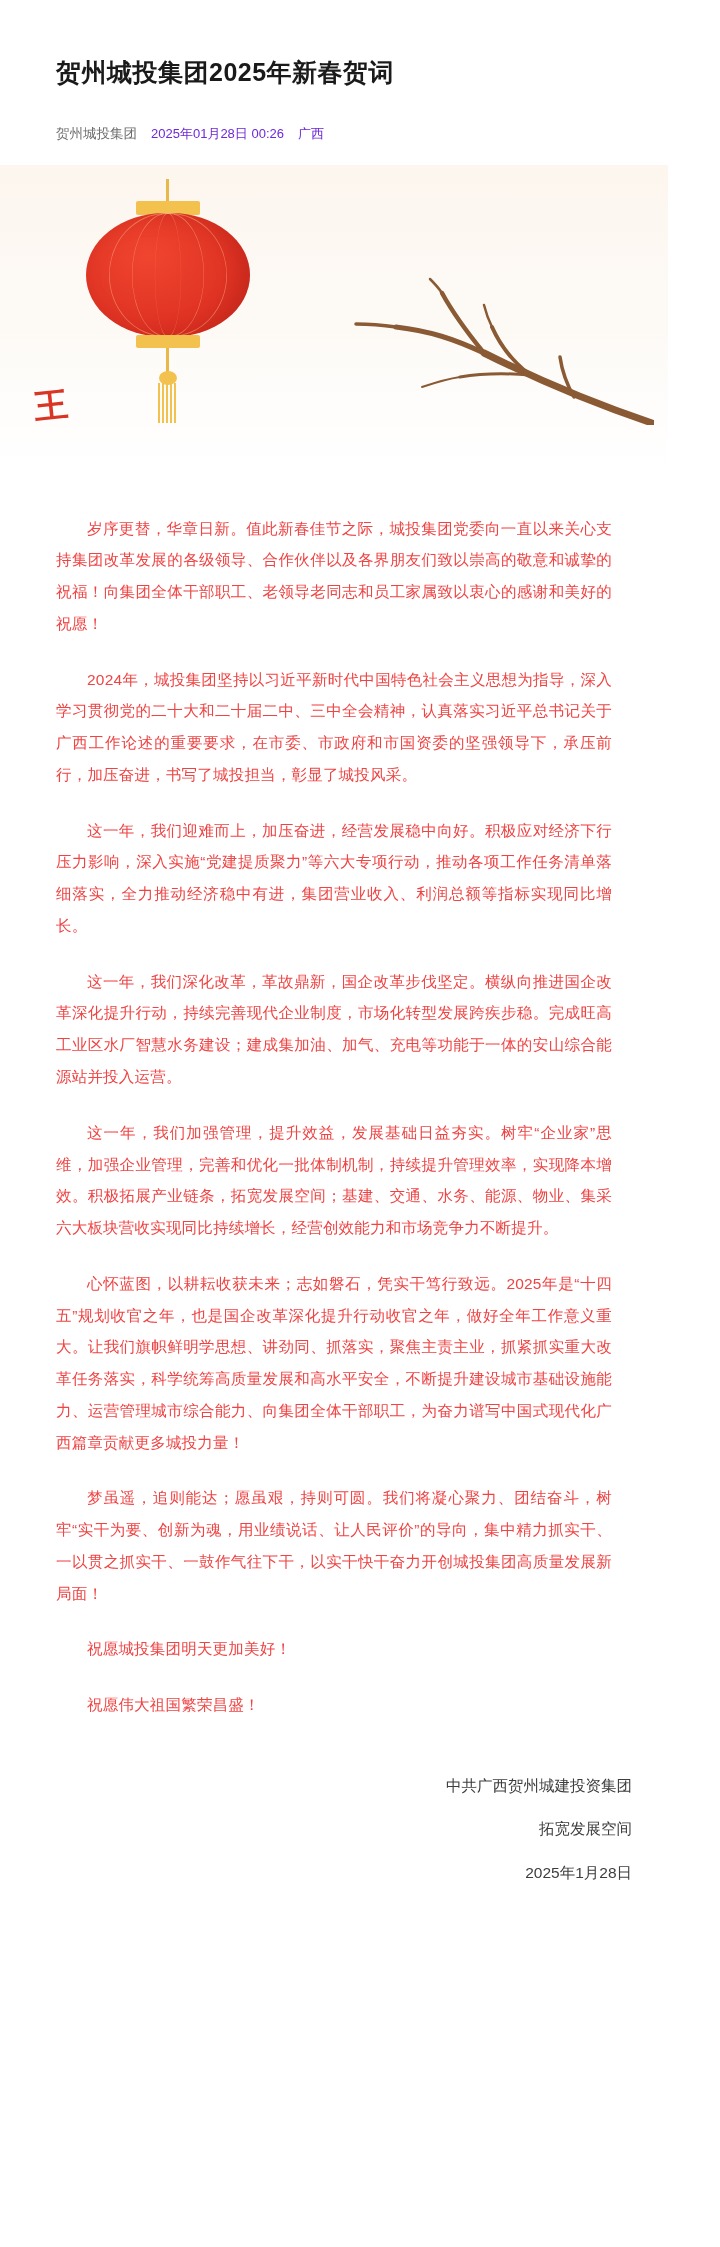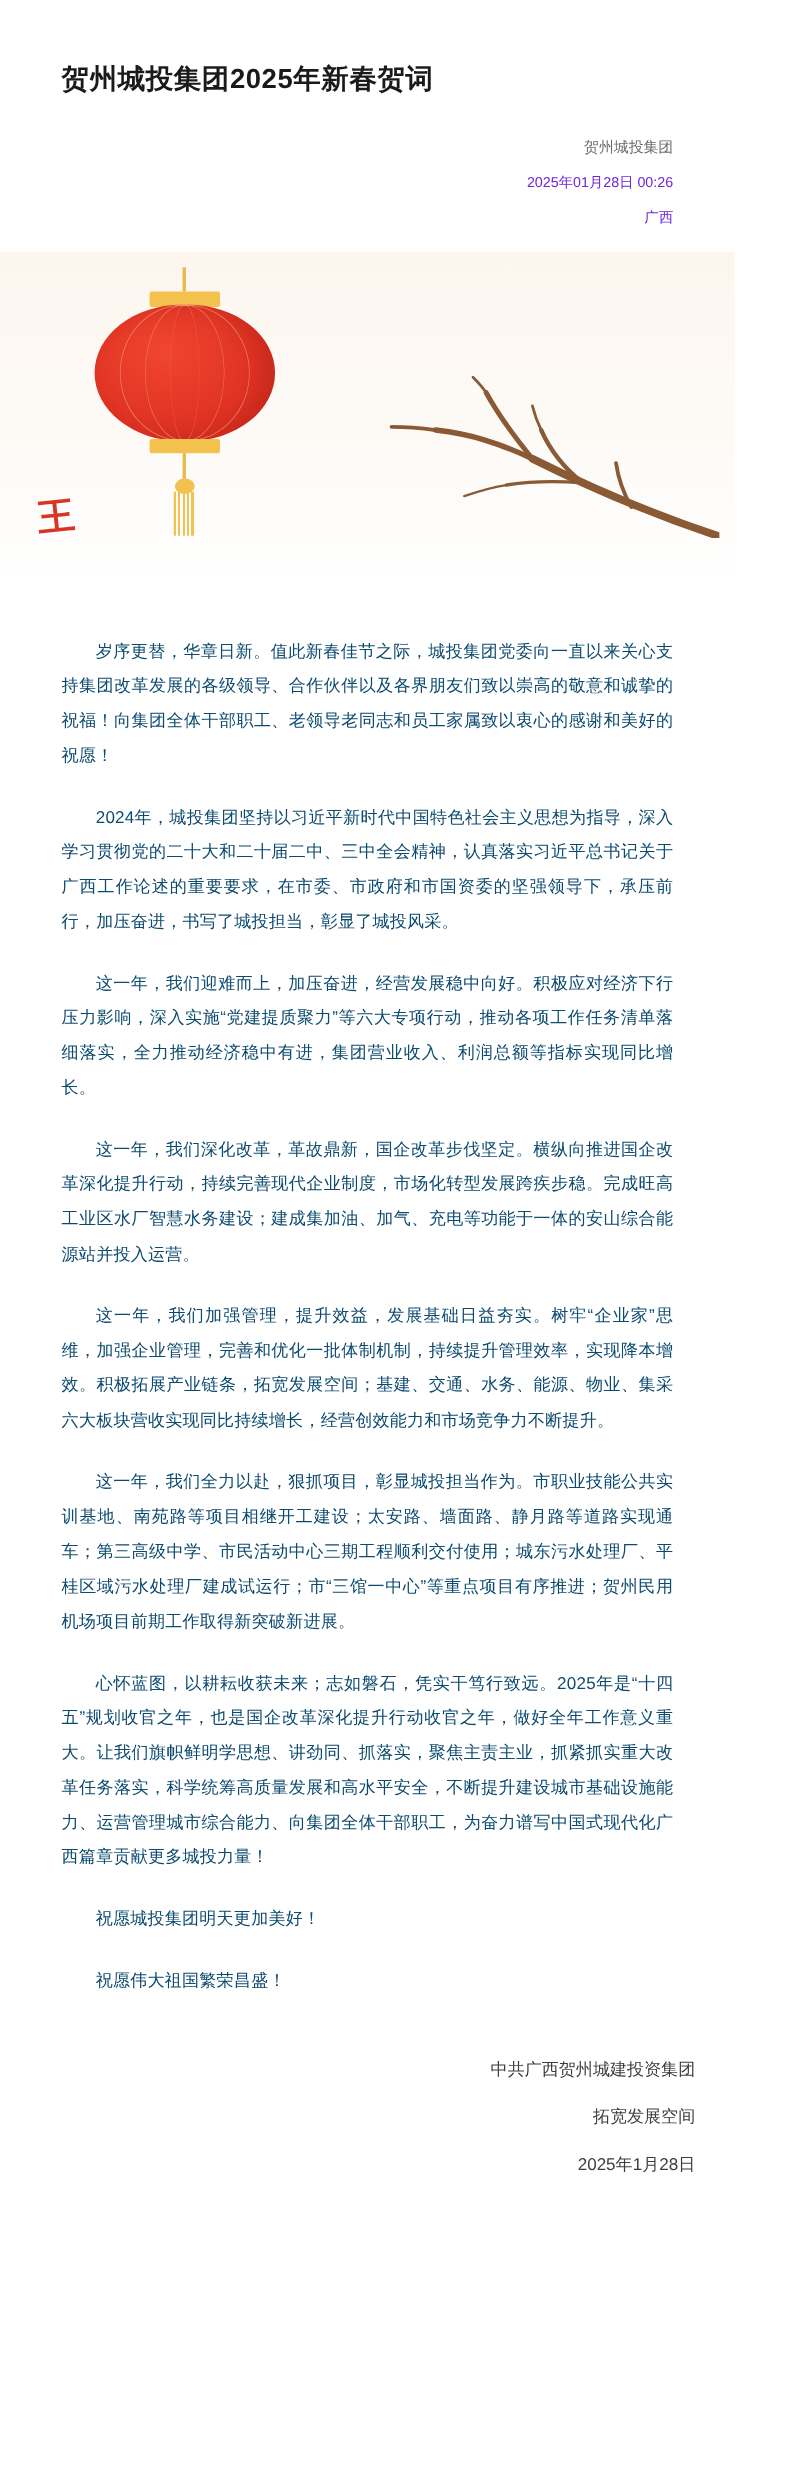--- a/index.html
+++ b/index.html
@@ -25,26 +25,25 @@
   .title {
     font-size: 25px;
     font-weight: bold;
     color: #1a1a1a;
     letter-spacing: 0.5px;
     padding: 38px 56px 0 56px;
     line-height: 1.4;
   }
   .meta {
     display: flex;
-    align-items: flex-end;
+    align-items: center;
     gap: 14px;
     padding: 18px 56px 0 56px;
     font-size: 13px;
     color: #8a8a8a;
-    flex-direction: column;
   }
   .meta .source {
     color: #6b6b6b;
     font-size: 13.5px;
   }
   .meta .time, .meta .region {
     color: #6d28d9;
     font-size: 13px;
   }
 
@@ -166,21 +165,21 @@
   }
 
   
   .content {
     padding: 48px 56px 0 56px;
   }
   .content p {
     margin: 0 0 24px 0;
     font-size: 15.5px;
     line-height: 2.05;
-    color: #0c4a6e;
+    color: #ef4444;
     text-align: justify;
     text-indent: 2em;
     letter-spacing: 0.2px;
   }
   .signature {
     padding: 26px 36px 60px 56px;
     text-align: right;
   }
   .signature p {
     margin: 0 0 14px 0;
@@ -235,22 +234,22 @@
         </svg>
       </div>
     </div>
 
     <div class="content">
       <p>岁序更替，华章日新。值此新春佳节之际，城投集团党委向一直以来关心支持集团改革发展的各级领导、合作伙伴以及各界朋友们致以崇高的敬意和诚挚的祝福！向集团全体干部职工、老领导老同志和员工家属致以衷心的感谢和美好的祝愿！</p>
       <p>2024年，城投集团坚持以习近平新时代中国特色社会主义思想为指导，深入学习贯彻党的二十大和二十届二中、三中全会精神，认真落实习近平总书记关于广西工作论述的重要要求，在市委、市政府和市国资委的坚强领导下，承压前行，加压奋进，书写了城投担当，彰显了城投风采。</p>
       <p>这一年，我们迎难而上，加压奋进，经营发展稳中向好。积极应对经济下行压力影响，深入实施“党建提质聚力”等六大专项行动，推动各项工作任务清单落细落实，全力推动经济稳中有进，集团营业收入、利润总额等指标实现同比增长。</p>
       <p>这一年，我们深化改革，革故鼎新，国企改革步伐坚定。横纵向推进国企改革深化提升行动，持续完善现代企业制度，市场化转型发展跨疾步稳。完成旺高工业区水厂智慧水务建设；建成集加油、加气、充电等功能于一体的安山综合能源站并投入运营。</p>
       <p>这一年，我们加强管理，提升效益，发展基础日益夯实。树牢“企业家”思维，加强企业管理，完善和优化一批体制机制，持续提升管理效率，实现降本增效。积极拓展产业链条，拓宽发展空间；基建、交通、水务、能源、物业、集采六大板块营收实现同比持续增长，经营创效能力和市场竞争力不断提升。</p>
-      <p>这一年，我们全力以赴，狠抓项目，彰显城投担当作为。市职业技能公共实训基地、南苑路等项目相继开工建设；太安路、墙面路、静月路等道路实现通车；第三高级中学、市民活动中心三期工程顺利交付使用；城东污水处理厂、平桂区域污水处理厂建成试运行；市“三馆一中心”等重点项目有序推进；贺州民用机场项目前期工作取得新突破新进展。</p>
       <p>心怀蓝图，以耕耘收获未来；志如磐石，凭实干笃行致远。2025年是“十四五”规划收官之年，也是国企改革深化提升行动收官之年，做好全年工作意义重大。让我们旗帜鲜明学思想、讲劲同、抓落实，聚焦主责主业，抓紧抓实重大改革任务落实，科学统筹高质量发展和高水平安全，不断提升建设城市基础设施能力、运营管理城市综合能力、向集团全体干部职工，为奋力谱写中国式现代化广西篇章贡献更多城投力量！</p>
+      <p>梦虽遥，追则能达；愿虽艰，持则可圆。我们将凝心聚力、团结奋斗，树牢“实干为要、创新为魂，用业绩说话、让人民评价”的导向，集中精力抓实干、一以贯之抓实干、一鼓作气往下干，以实干快干奋力开创城投集团高质量发展新局面！</p>
       <p>祝愿城投集团明天更加美好！</p>
       <p>祝愿伟大祖国繁荣昌盛！</p>
     </div>
 
     <div class="signature">
       <p>中共广西贺州城建投资集团</p>
       <p>拓宽发展空间</p>
       <p>2025年1月28日</p>
     </div>
 

